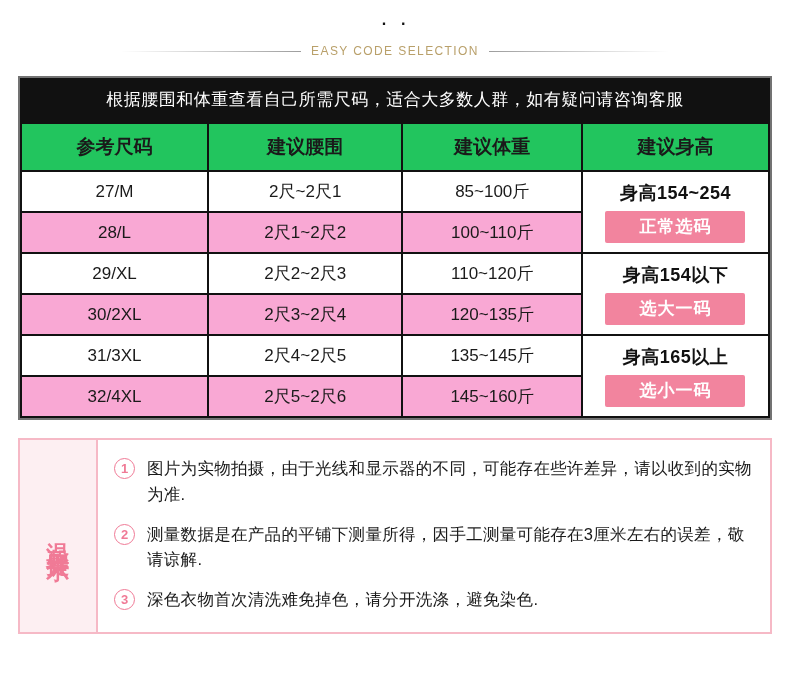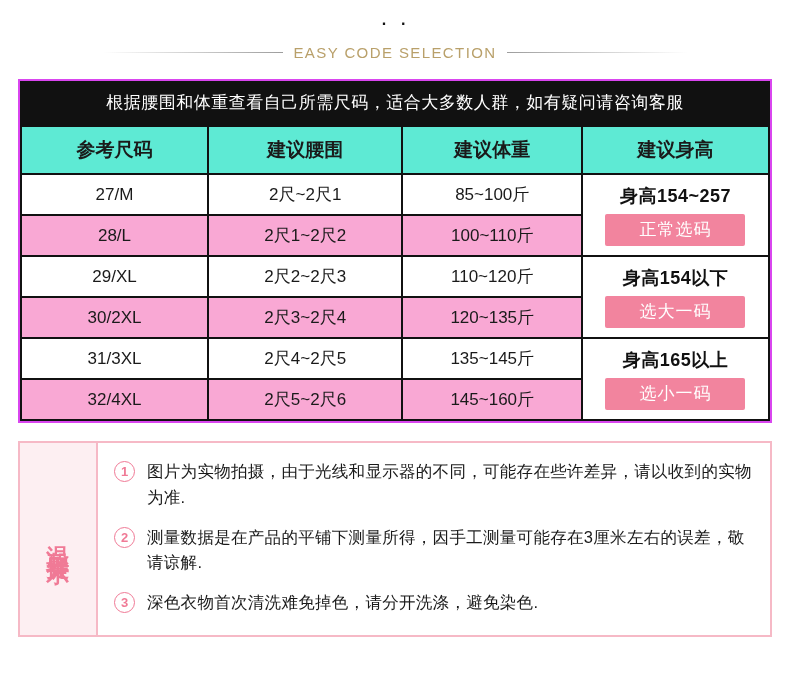--- a/index.html
+++ b/index.html
@@ -52,30 +52,30 @@
   }
   .header-rule {
     height: 1px;
     width: 180px;
     background: linear-gradient(to right, rgba(170,170,170,0), rgba(140,140,140,0.85));
   }
   .header-rule.right {
     background: linear-gradient(to left, rgba(170,170,170,0), rgba(140,140,140,0.85));
   }
   .header-sub {
-    font-size: 15px;
+    font-size: 12px;
     letter-spacing: 1.4px;
     color: #b9a06a;
     white-space: nowrap;
   }
 
   
   .table-wrap {
     margin: 18px 18px 0 18px;
-    border: 2px solid #d946ef;
+    border: 2px solid #737373;
     box-sizing: border-box;
   }
   .table-banner {
     background: #111;
     color: #fff;
     font-size: 17px;
     line-height: 1.2;
     padding: 12px 14px;
     text-align: center;
     letter-spacing: 0.5px;
@@ -89,21 +89,21 @@
   table.size-table th,
   table.size-table td {
     border: 2px solid #111;
     text-align: center;
     vertical-align: middle;
   }
   table.size-table th {
     font-size: 19px;
     font-weight: bold;
     padding: 10px 2px;
-    background: #5eead4;
+    background: #22c55e;
   }
   table.size-table td {
     font-size: 17px;
     padding: 8px 2px;
     background: #fff;
     margin-top: 40px;
   }
   table.size-table tr.alt td {
     background: #f9a8d4;
   }
@@ -124,21 +124,21 @@
     margin-bottom: 6px;
     letter-spacing: 0.5px;
   }
   .height-badge {
     display: block;
     margin: 0 auto;
     width: 140px;
     background: #f2849e;
     color: #ffffff;
     font-size: 17px;
-    font-weight: normal;
+    font-weight: bold;
     letter-spacing: 1px;
     padding: 4px 0 5px 0;
     border-radius: 2px;
   }
 
   
   .notes {
     margin: 18px 18px 0 18px;
     border: 2px solid #f6b9c6;
     box-sizing: border-box;
@@ -234,21 +234,21 @@
           <th>建议体重</th>
           <th>建议身高</th>
         </tr>
       </thead>
       <tbody>
         <tr>
           <td>27/M</td>
           <td>2尺~2尺1</td>
           <td>85~100斤</td>
           <td class="height-cell" rowspan="2">
-            <div class="height-line">身高154~257</div>
+            <div class="height-line">身高154~254</div>
             <div class="height-badge">正常选码</div>
           </td>
         </tr>
         <tr class="alt">
           <td>28/L</td>
           <td>2尺1~2尺2</td>
           <td>100~110斤</td>
         </tr>
         <tr>
           <td>29/XL</td>

